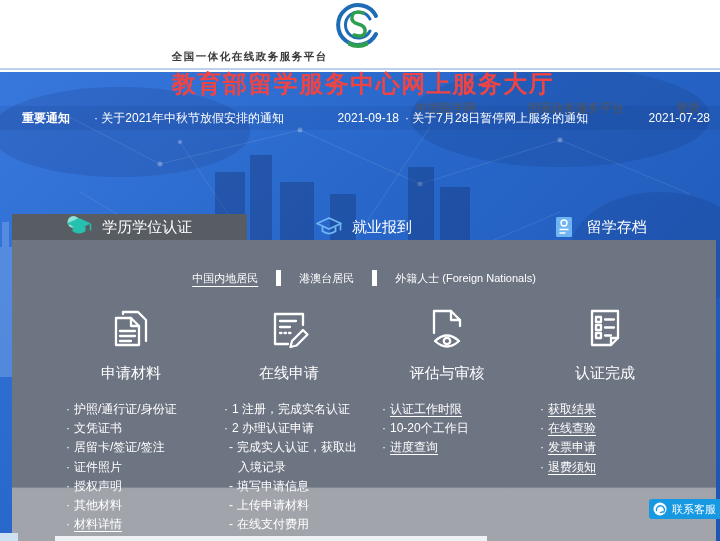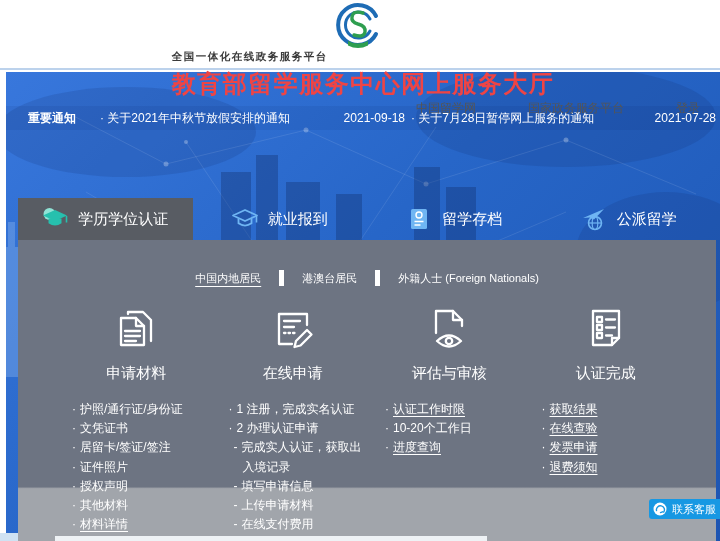--- a/index.html
+++ b/index.html
@@ -16,36 +16,35 @@
   .logo{width:50px;height:50px;margin-right:10px;flex:0 0 auto;cursor:pointer;}
   .title-block{display:flex;flex-direction:column;justify-content:center;}
   .platform-label{font-size:10.5px;font-weight:bold;color:#3a3a3a;letter-spacing:1.5px;margin-bottom:4px;}
   .site-title{font-size:24px;font-weight:bold;color:#ef4444;letter-spacing:1.5px;}
   .header-nav{margin-left:auto;display:flex;align-items:center;gap:52px;font-size:12px;color:#555;padding-right:6px;}
   .header-nav span{cursor:pointer;white-space:nowrap;}
   
   .hero{
     position:absolute;top:72px;left:0;right:0;bottom:0;
     background:linear-gradient(135deg,#3877dc 0%,#2766c8 45%,#1d55b2 100%);
-    margin-left:6px;
   }
   .decor{position:absolute;top:0;left:0;width:720px;height:469px;z-index:1;pointer-events:none;}
   
   .notice-bar{
     position:absolute;top:34px;left:0;right:0;height:24px;z-index:2;
     display:flex;align-items:center;color:#fff;font-size:12px;
     padding:0 10px 0 22px;box-sizing:border-box;background:rgba(6,18,64,0.07);
   }
   .notice-label{font-weight:bold;width:72px;flex:0 0 auto;}
   .notice{display:flex;justify-content:space-between;align-items:center;width:305px;flex:0 0 auto;cursor:pointer;}
   .notice + .notice{margin-left:6px;}
   .notice .n-title{white-space:nowrap;overflow:hidden;}
   .notice .n-date{white-space:nowrap;margin-left:8px;}
   
-  .tabs{position:absolute;top:126px;left:12px;right:4px;height:42px;display:flex;z-index:3;}
+  .tabs{position:absolute;top:126px;left:12px;right:4px;height:42px;display:flex;z-index:3;align-items:flex-end;}
   .tab{flex:1;display:flex;align-items:center;justify-content:center;gap:10px;
        color:#fff;font-size:15px;cursor:pointer;}
   .tab.active{background:#585c63;}
   .tab-icon{width:26px;height:26px;display:inline-flex;}
   
   .panel{
     position:absolute;top:168px;left:12px;right:4px;bottom:0;z-index:2;
     background:linear-gradient(180deg,#6d7482 0%,#6d7482 82%,#a1a5ab 82.6%,#a1a5ab 100%);
   }
   .subtabs{padding-top:30px;display:flex;justify-content:center;align-items:center;gap:18px;
@@ -171,31 +170,20 @@
     <div class="tab">
       <span class="tab-icon">
         <svg width="26" height="26" viewBox="0 0 26 26">
           <rect x="5" y="3" width="16" height="20" rx="1.5" fill="#6fb5f3"></rect>
           <circle cx="13" cy="9" r="3" fill="none" stroke="#fff" stroke-width="1.4"></circle>
           <path d="M8.5 15.5 h9 M8.5 19 h6" stroke="#fff" stroke-width="1.4" fill="none"></path>
         </svg>
       </span>
       <span>留学存档</span>
     </div>
-    <div class="tab">
-      <span class="tab-icon">
-        <svg width="26" height="26" viewBox="0 0 26 26">
-          <circle cx="14" cy="17" r="6.5" fill="none" stroke="#6fb5f3" stroke-width="1.6"></circle>
-          <ellipse cx="14" cy="17" rx="2.8" ry="6.5" fill="none" stroke="#6fb5f3" stroke-width="1.2"></ellipse>
-          <path d="M7.5 17 h13" stroke="#6fb5f3" stroke-width="1.2"></path>
-          <path d="M2 12 L23 3 L13 13.5 L8.5 11.5 Z" fill="#6fb5f3"></path>
-        </svg>
-      </span>
-      <span>公派留学</span>
-    </div>
   </div>
 
   <div class="panel">
     <div class="subtabs">
       <span class="subtab active">中国内地居民</span>
       <span class="subtab-sep"></span>
       <span class="subtab">港澳台居民</span>
       <span class="subtab-sep"></span>
       <span class="subtab">外籍人士 (Foreign Nationals)</span>
     </div>

